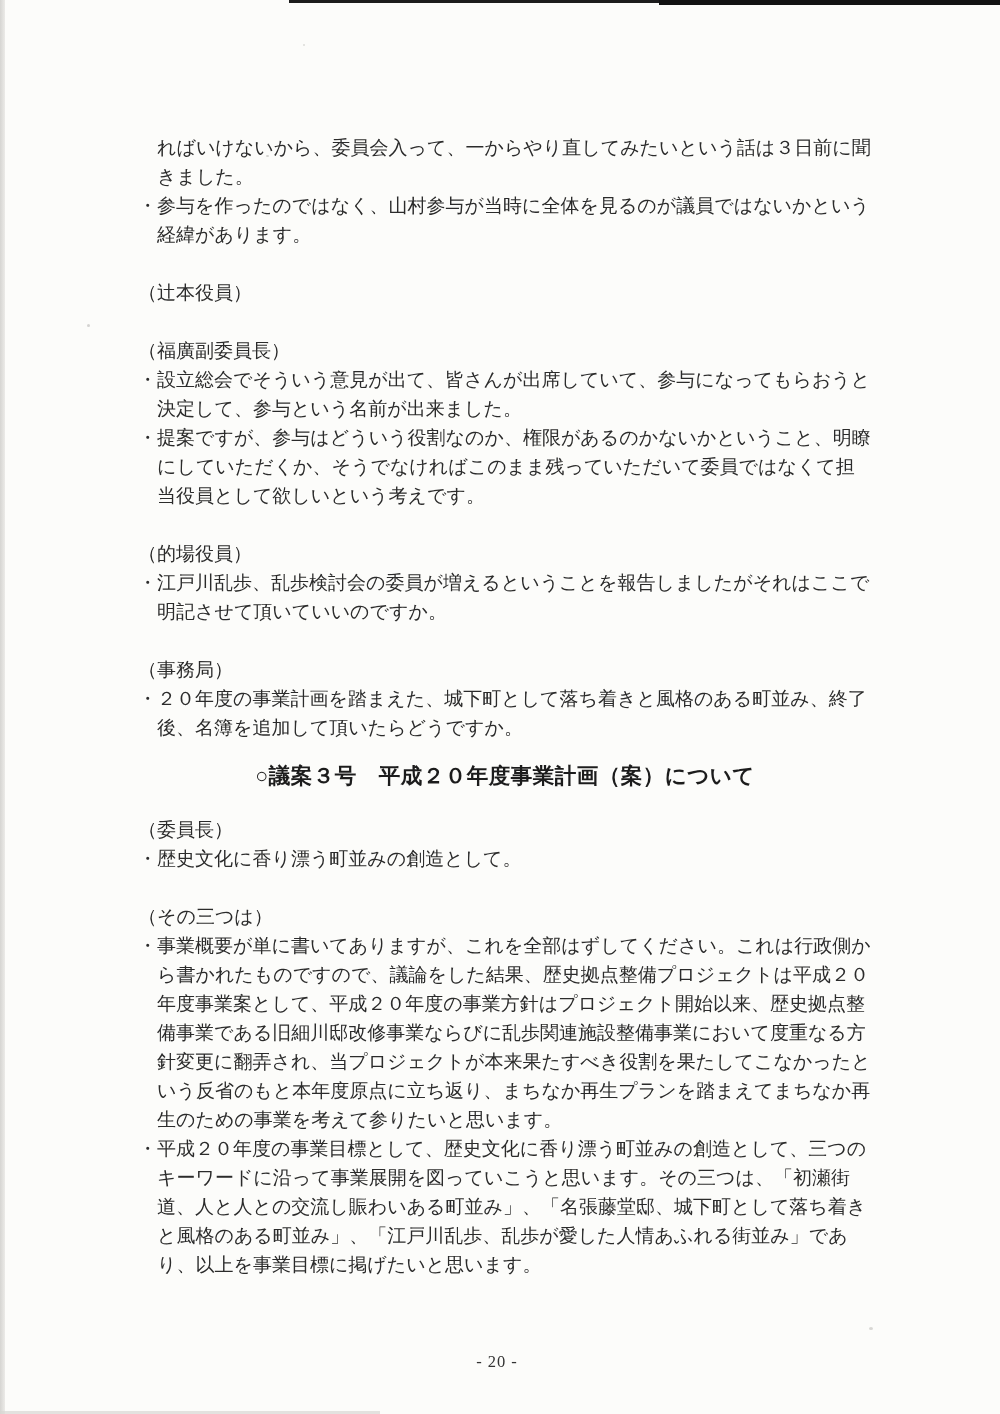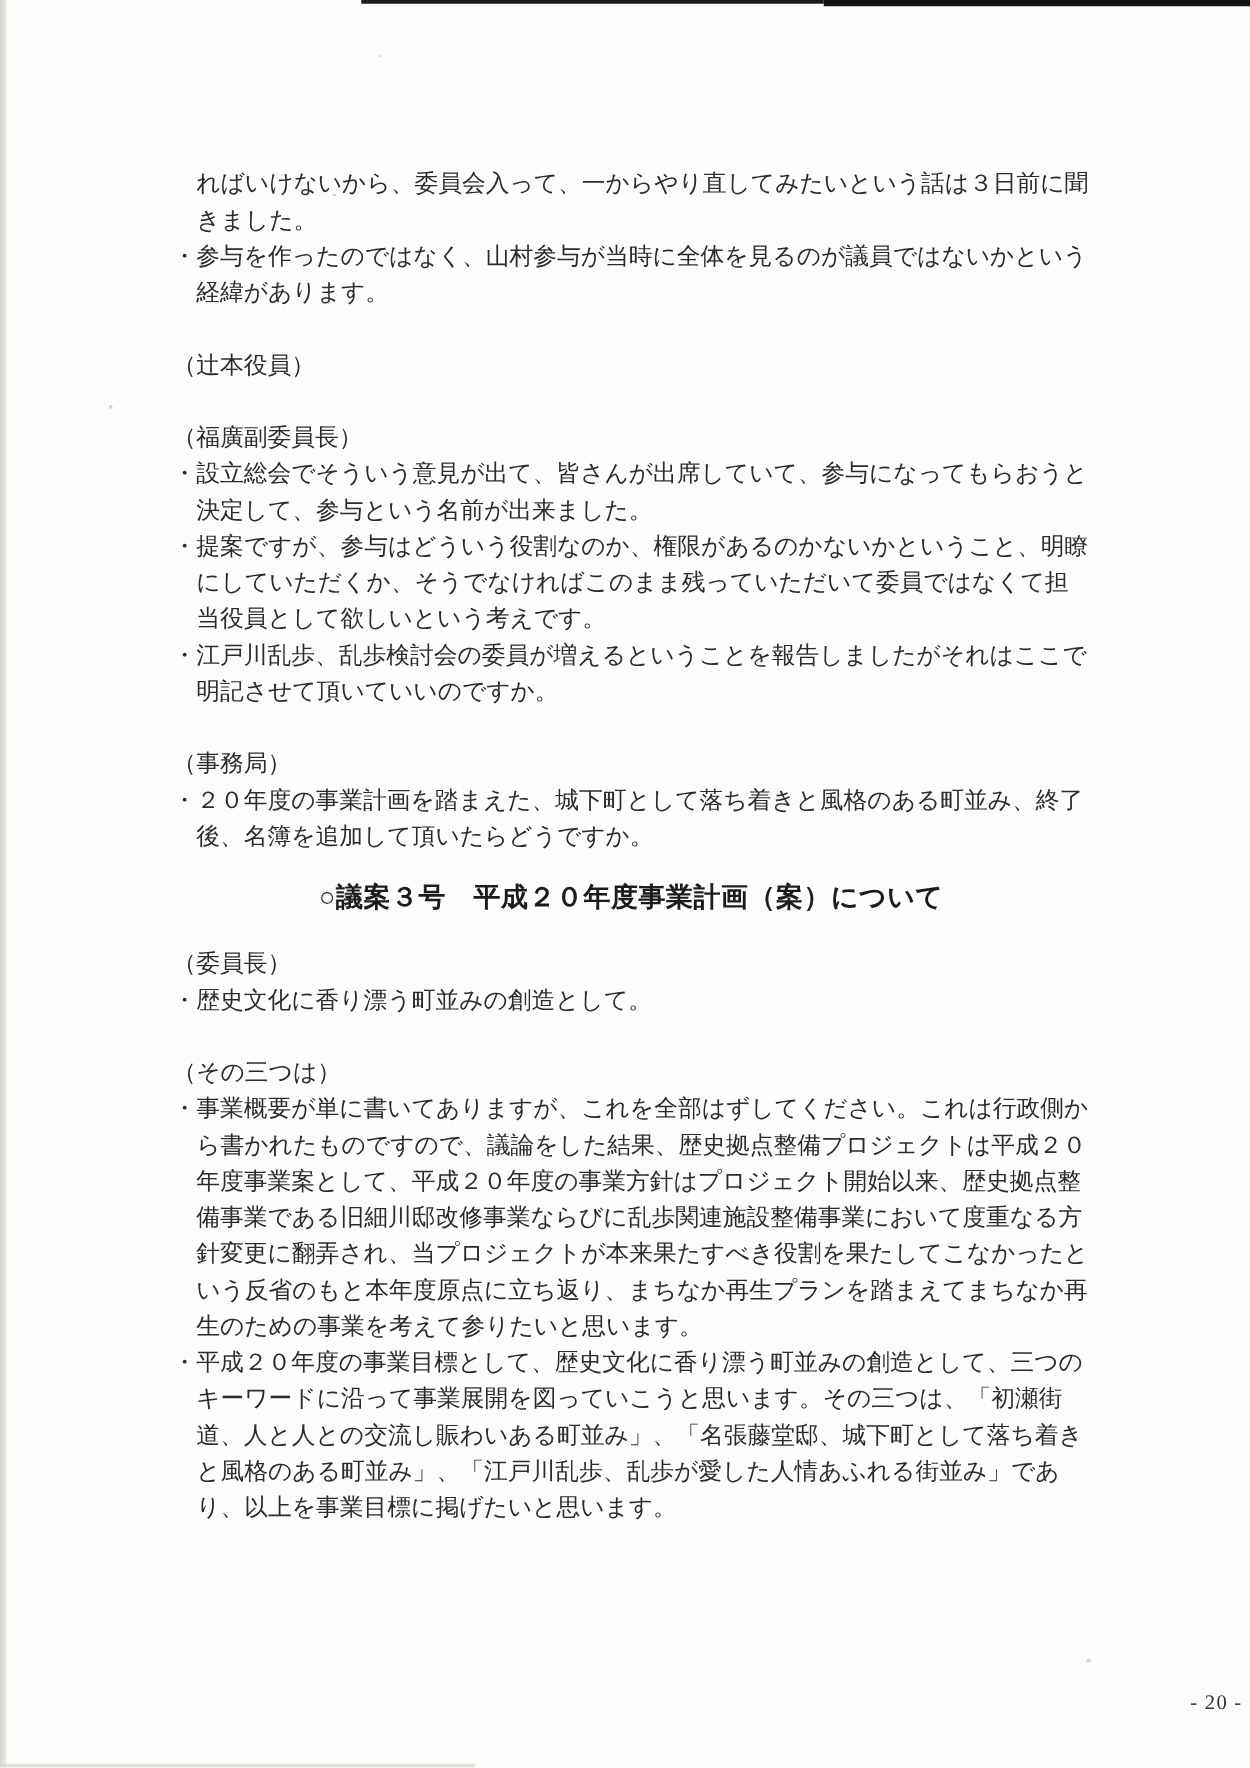--- a/index.html
+++ b/index.html
@@ -60,21 +60,21 @@
     font-weight: 700;
     font-size: 21.5px;
     line-height: 34px;
     color: #1c1c1c;
     letter-spacing: .5px;
     word-break: break-all;
     text-align: center;
   }
   .pageno {
     position: absolute; top: 1352px; left: 0; right: 6px;
-    text-align: right;
+    text-align: center;
     font-size: 16.5px;
     letter-spacing: 1px;
     color: #333;
   }
 </style>
 </head>
 <body>
 
 <div class="edge-left"></div>
 <div class="edge-bottom"></div>
@@ -93,20 +93,21 @@
   <p class="para bullet"><span>・</span><span>参与を作ったのではなく、山村参与が当時に全体を見るのが議員ではないかという経緯があります。</span></p>
 
   <p class="para speaker">（辻本役員）</p>
 
   <p class="para speaker">（福廣副委員長）</p>
 
   <p class="para bullet"><span>・</span><span>設立総会でそういう意見が出て、皆さんが出席していて、参与になってもらおうと決定して、参与という名前が出来ました。</span></p>
 
   <p class="para bullet"><span>・</span><span>提案ですが、参与はどういう役割なのか、権限があるのかないかということ、明瞭にしていただくか、そうでなければこのまま残っていただいて委員ではなくて担当役員として欲しいという考えです。</span></p>
 
+  <p class="para speaker">（的場役員）</p>
 
   <p class="para bullet"><span>・</span><span>江戸川乱歩、乱歩検討会の委員が増えるということを報告しましたがそれはここで明記させて頂いていいのですか。</span></p>
 
   <p class="para speaker">（事務局）</p>
 
   <p class="para bullet"><span>・</span><span>２０年度の事業計画を踏まえた、城下町として落ち着きと風格のある町並み、終了後、名簿を追加して頂いたらどうですか。</span></p>
 
   <p class="heading">○議案３号　平成２０年度事業計画（案）について</p>
 
   <p class="para">（委員長）</p>

